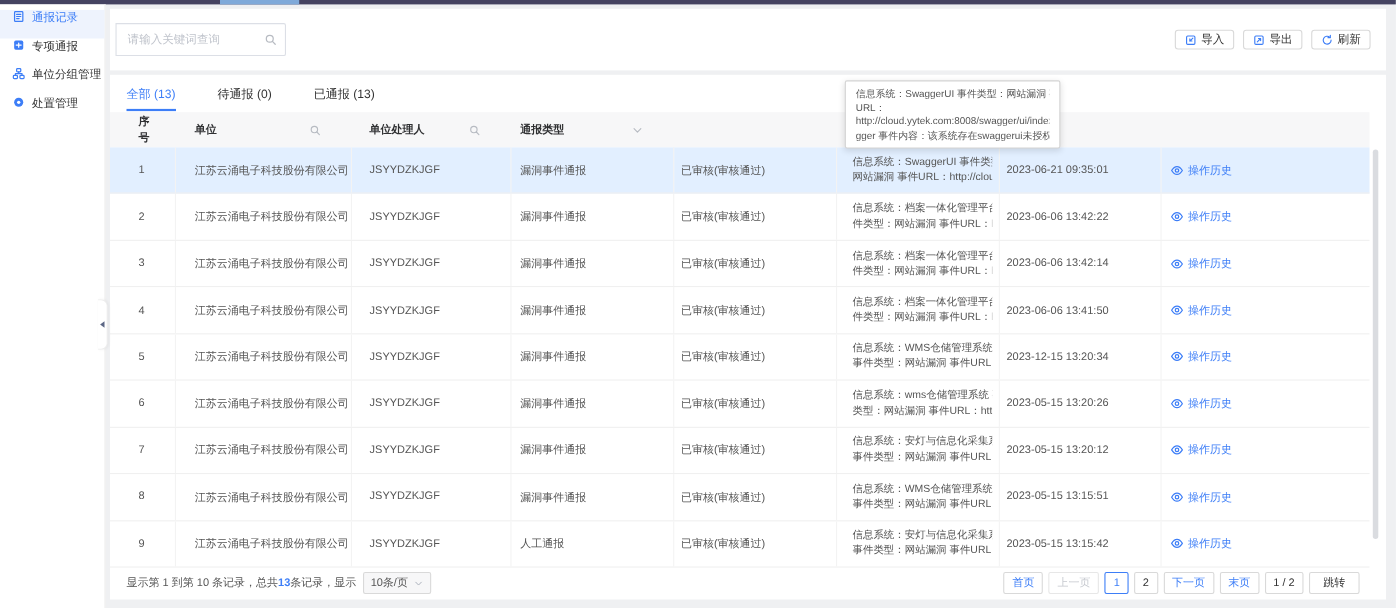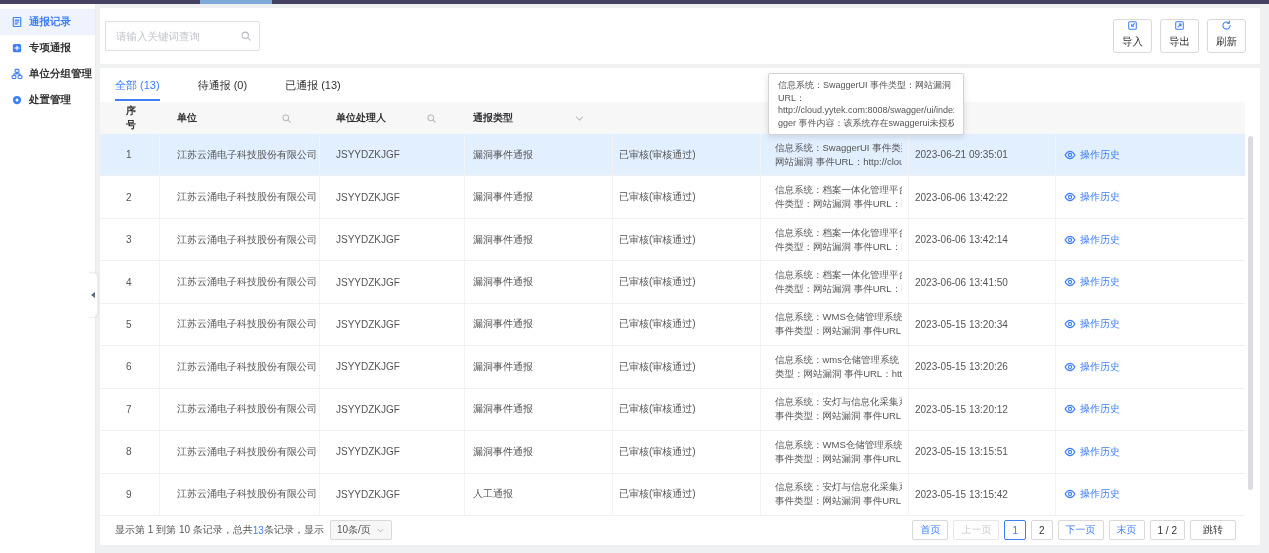--- a/index.html
+++ b/index.html
@@ -6,37 +6,37 @@
   html,body { width:1269px; height:553px; overflow:hidden; }
   body { font-family:"Liberation Sans","DejaVu Sans",sans-serif; background:#eff0f2; position:relative; color:#333; }
   svg { display:block; }
 
   
   .top-strip { position:absolute; left:0; top:0; width:1269px; height:4px; background:#454361; }
   .strip-seg { position:absolute; left:200px; top:0; width:72px; height:4px; background:#7fa9d9; }
 
   
   .sidebar { position:absolute; left:0; top:4px; width:96px; height:549px; background:#fff; border-right:1px solid #ececec; padding-top:5px; z-index:3; }
-  .side-item { height:26px; display:flex; align-items:center; gap:6px; padding-left:11px; font-size:10.5px; color:#333; cursor:pointer;font-weight:bold; }
+  .side-item { height:26px; display:flex; gap:6px; padding-left:11px; font-size:10.5px; color:#333; cursor:pointer; }
   .side-item .ico { width:12px; height:12px; color:#3d7ef7; flex:0 0 12px; }
   .side-item.active { background:#eef3fd; color:#3d7ef7; }
   .collapse-handle { position:absolute; left:89px; top:272px; width:9px; height:46px; background:#fff; border:1px solid #ececec; border-left:none; border-radius:0 6px 6px 0; box-shadow:1px 0 3px rgba(0,0,0,.05); display:flex; align-items:center; justify-content:center; cursor:pointer; z-index:4; }
   .tri { width:0; height:0; border-top:3.5px solid transparent; border-bottom:3.5px solid transparent; border-right:4px solid #5c6785; }
 
   
   .toolbar-panel { position:absolute; left:100px; top:8px; width:1160px; height:56px; background:#fff; display:flex; align-items:center; justify-content:space-between; padding:0 14px 0 6px; }
   .filter-group { display:flex; align-items:center; }
   .cat-select { width:94px; height:30px; border:1px solid #dcdfe6; border-radius:2px 0 0 2px; display:flex; align-items:center; justify-content:space-between; padding:0 9px 0 12px; font-size:10.5px; color:#333; cursor:pointer; background:#fff; }
   .cat-select .chev { color:#a7adb8; width:10px; height:10px; }
   .search-box { position:relative; margin-left:-1px; }
   .search-box input { width:155px; height:30px; border:1px solid #dcdfe6; border-radius:0 2px 2px 0; padding:0 26px 0 10px; font-size:10.5px; color:#333; outline:none; font-family:inherit; }
   .search-box input::placeholder { color:#c0c4cc; }
   .search-box .sic { position:absolute; right:8px; top:9px; width:12px; height:12px; color:#b7bbc2; cursor:pointer; }
   .toolbar-buttons { display:flex; gap:8px; }
-  .tbtn { height:34px; border:1px solid #d9d9d9; border-radius:3px; background:#fff; display:flex; align-items:center; gap:4px; padding:0 8px; font-size:10.5px; color:#333; cursor:pointer; font-family:inherit;flex-direction:column; }
+  .tbtn { height:18px; border:1px solid #d9d9d9; border-radius:3px; background:#fff; display:flex; align-items:center; gap:4px; padding:0 8px; font-size:10.5px; color:#333; cursor:pointer; font-family:inherit; }
   .tbtn .bic { width:11px; height:11px; color:#3d7ef7; }
 
   
   .main-panel { position:absolute; left:100px; top:68px; width:1160px; height:477px; background:#fff; }
   .tabs { height:34px; display:flex; align-items:stretch; gap:38px; padding-left:15px; font-size:11px; }
   .tab { display:flex; align-items:center; position:relative; color:#333; cursor:pointer; }
   .tab.active { color:#3d7ef7; }
   .tab.active::after { content:''; position:absolute; left:0; right:0; bottom:1px; height:2px; background:#3d7ef7; }
 
   .thead { display:flex; height:32px; width:1145px; background:#f7f7f8; align-items:center; font-size:10px; font-weight:bold; color:#303133; }
@@ -57,21 +57,21 @@
   .td { height:100%; display:flex; align-items:center; overflow:hidden; white-space:nowrap; padding-right:6px; }
   .td:not(:last-child) { border-right:1px solid #f3f3f3; }
   .td.content-cell { flex-direction:column; justify-content:center; align-items:flex-start; font-size:9.5px; }
   .content-line { white-space:nowrap; overflow:hidden; line-height:14px; width:100%; }
   .action-link { display:flex; align-items:center; gap:4px; color:#3d7ef7; cursor:pointer;justify-content:space-between; }
   .action-link .eic { width:12px; height:12px; }
 
   
   .pager { height:29px; width:1160px; display:flex; align-items:center; justify-content:space-between; padding:0 24px 0 15px; font-size:10px; color:#555; }
   .psum { display:flex; align-items:center; }
-  .blue { color:#3d7ef7; }
+  .blue { color:#3d7ef7;font-weight:bold; }
   .psel { border:1px solid #d9d9d9; background:#f7f7f8; border-radius:2px; padding:2px 6px; display:inline-flex; gap:5px; align-items:center; margin-left:6px; cursor:pointer; }
   .psel .chev { width:9px; height:9px; color:#a7adb8; }
   .pctrls { display:flex; gap:5px; align-items:center; }
   .pbtn { height:20px; min-width:20px; padding:0 7px; border:1px solid #d9d9d9; border-radius:2px; background:#fff; display:inline-flex; align-items:center; justify-content:center; color:#3d7ef7; cursor:pointer; font-family:inherit; font-size:10px; }
   .pbtn.plain { color:#333; }
   .pbtn.disabled { color:#c7cad0; border-color:#e7e7e7; cursor:default; }
   .pbtn.current { border-color:#3d7ef7; color:#3d7ef7; }
   .pbtn.wide { padding:0 12px; }
 
   
@@ -325,21 +325,21 @@
       <div class="tr">
         <div class="td c1">5</div>
         <div class="td c2">江苏云涌电子科技股份有限公司</div>
         <div class="td c3">JSYYDZKJGF</div>
         <div class="td c4">漏洞事件通报</div>
         <div class="td c5">已审核(审核通过)</div>
         <div class="td c6 content-cell">
           <div class="content-line">信息系统：WMS仓储管理系统V1.0</div>
           <div class="content-line">事件类型：网站漏洞 事件URL：h...</div>
         </div>
-        <div class="td c7">2023-05-15 13:20:34</div>
+        <div class="td c7">2023-12-15 13:20:34</div>
         <div class="td c8">
           <span class="action-link">
             <span class="eic">
               <svg viewBox="0 0 16 16" width="100%" height="100%" fill="none" stroke="currentColor" stroke-width="1.5" stroke-linecap="round" stroke-linejoin="round">
                 <path d="M1.5 8 C3.5 4.6 5.8 3.2 8 3.2 C10.2 3.2 12.5 4.6 14.5 8 C12.5 11.4 10.2 12.8 8 12.8 C5.8 12.8 3.5 11.4 1.5 8 Z"></path>
                 <circle cx="8" cy="8" r="2.1"></circle>
               </svg>
             </span>
             <span>操作历史</span>
           </span>

